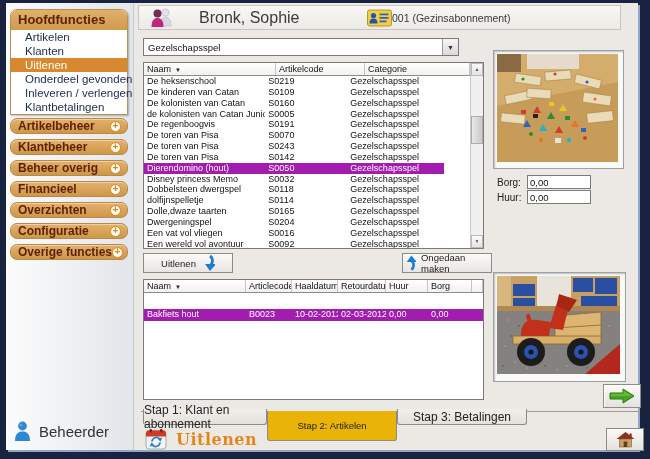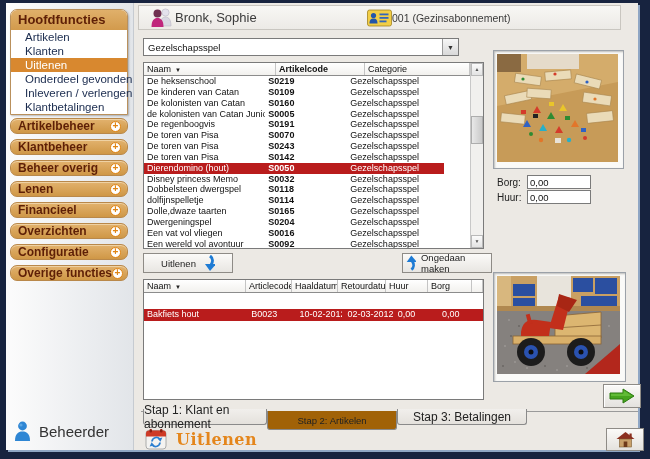--- a/index.html
+++ b/index.html
@@ -24,45 +24,45 @@
   .acc-label { flex:1; font-size:12px; font-weight:bold; color:#5E1F06; white-space:nowrap; line-height:14px; }
   .plus-icon { width:11px; height:11px; border:1.5px solid #E08514; border-radius:50%; background:#FFF;
                color:#E08514; font-size:10px; line-height:8px; text-align:center; font-weight:bold; flex:0 0 auto; }
   .plus-icon::before { content:"+"; }
   .user-box { position:absolute; left:8px; bottom:8px; display:flex; align-items:center; gap:8px; }
   .user-role { font-size:15px; color:#333; }
 
   
   .topbar { position:absolute; left:132px; top:2px; width:483px; height:25px;
             background:linear-gradient(#F8F7F4,#ECEAE6); border:1px solid #C9C6C0; display:flex; align-items:center; }
-  .topbar .name { font-size:13px; color:#3A3A3A; margin-left:0;text-align:center; }
+  .topbar .name { font-size:16px; color:#3A3A3A; margin-left:24px;text-align:center; }
   .tb-icon { margin-left:10px; }
   .subscription-group { position:absolute; left:228px; display:flex; align-items:center; }
   .subscription-label { font-size:10.5px; color:#3A3A3A; }
 
   
   .dropdown { position:absolute; left:137px; top:35px; width:316px; height:18px; background:#fff;
               border:1px solid #7A7A7A; display:flex; align-items:center; }
   .dropdown .dd-value { flex:1; font-size:9.5px; color:#111; padding-left:4px; }
   .dd-btn { width:16px; height:16px; background:linear-gradient(#F6F6F6,#D9D9D9); border-left:1px solid #9A9A9A;
             font-size:7px; color:#333; display:flex; align-items:center; justify-content:center; }
 
   
   .tbl { position:absolute; background:#fff; border:1px solid #7A7A7A; font-size:9px; color:#111; overflow:hidden; }
   .tbl .hrow { display:flex; background:#FDFDFD; border-bottom:1px solid #8C8C8C; }
   .tbl .th { padding:1px 3px; border-right:1px solid #C4C4C4; white-space:nowrap; overflow:hidden;
              background:linear-gradient(#FFFFFF,#F2F1EE); }
   .sort-arrow { font-size:6px; margin-left:4px; color:#222; }
   .trow { display:flex; white-space:nowrap; }
   .trow .td { padding:0 3px; overflow:hidden; white-space:nowrap; }
-  .trow.selected { background:#b91c1c; color:#fff;justify-content:space-between; }
+  .trow.selected { background:#a21caf; color:#fff; }
   .table1 { left:137px; top:59px; width:341px; height:187px; }
   .table1 .hrow { height:13px; }
   .table1 .trow { height:10.85px; line-height:10.8px; }
-  .c1a { width:132px; } .c1b { width:89px;font-weight:bold; } .c1c { width:105px; border-right:none; }
+  .c1a { width:132px; } .c1b { width:89px; } .c1c { width:105px; border-right:none; }
   .table1 .body { width:300px; }
   .table2 { left:137px; top:276px; width:341px; height:121px; }
   .table2 .hrow { height:13px; }
   .table2 .trow { height:11.5px; line-height:11.5px;margin-top:16px; }
   .c2a{width:102px;} .c2b{width:46px;} .c2c{width:46px;} .c2d{width:48px;} .c2e{width:42px;} .c2f{width:44px;} .c2g{width:11px;border-right:none;}
 
   
   .scrollbar { position:absolute; right:0; top:0; width:13px; height:100%; background:#F1F0EE; border-left:1px solid #C8C8C8; }
   .sb-btn { position:absolute; left:0; width:12px; height:13px; background:linear-gradient(#FBFBFB,#E3E3E3);
             border:1px solid #B9B9B9; font-size:5px; color:#555; text-align:center; line-height:11px; }
@@ -89,21 +89,21 @@
   .huur-label { left:491px; top:189px; } .huur-input { left:521px; top:187px; }
   .green-btn { left:597px; top:381px; width:38px; height:24px; position:absolute;
                background:linear-gradient(#FBFAF8,#E4E2DE); border:1px solid #8E8B86;
                display:flex; align-items:center; justify-content:center; box-shadow:1px 1px 0 #fff inset; }
 
   
   .tab-line { position:absolute; left:135px; top:408px; width:497px; border-top:1px solid #9A9A9A; }
   .tab { position:absolute; top:406px; height:16px; background:linear-gradient(#F1EFEC,#E4E1DC);
          border:1px solid #8A8A8A; border-top:none; font-size:12px; color:#222;
          display:flex; align-items:center; justify-content:center; border-radius:0 0 3px 3px; }
-  .tab.active { top:408px; height:19px; background:#a16207; z-index:2; font-size:9.5px; }
+  .tab.active { top:408px; height:30px; background:#eab308; z-index:2; font-size:9.5px; }
   .tab1 { left:137px; width:124px; } .tab2 { left:261px; width:130px; } .tab3 { left:391px; width:130px; }
 
   
   .status-title { position:absolute; left:170px; top:427px; font-family:"DejaVu Serif",serif;
                   font-weight:bold; font-size:16px; color:#E4861C; letter-spacing:.5px; }
   .calendar-wrap { position:absolute; left:139px; top:425px; }
   .home-btn { position:absolute; left:600px; top:425px; width:38px; height:23px;
               background:linear-gradient(#FBFAF8,#E4E2DE); border:1px solid #8E8B86;
               display:flex; align-items:center; justify-content:center; }
 </style>
@@ -141,24 +141,20 @@
           <div class="accordion">
             <span class="acc-label">Klantbeheer</span>
             <span class="plus-icon"></span>
           </div>
 
           <div class="accordion">
             <span class="acc-label">Beheer overig</span>
             <span class="plus-icon"></span>
           </div>
 
-          <div class="accordion">
-            <span class="acc-label">Lenen</span>
-            <span class="plus-icon"></span>
-          </div>
 
           <div class="accordion">
             <span class="acc-label">Financieel</span>
             <span class="plus-icon"></span>
           </div>
 
           <div class="accordion">
             <span class="acc-label">Overzichten</span>
             <span class="plus-icon"></span>
           </div>

